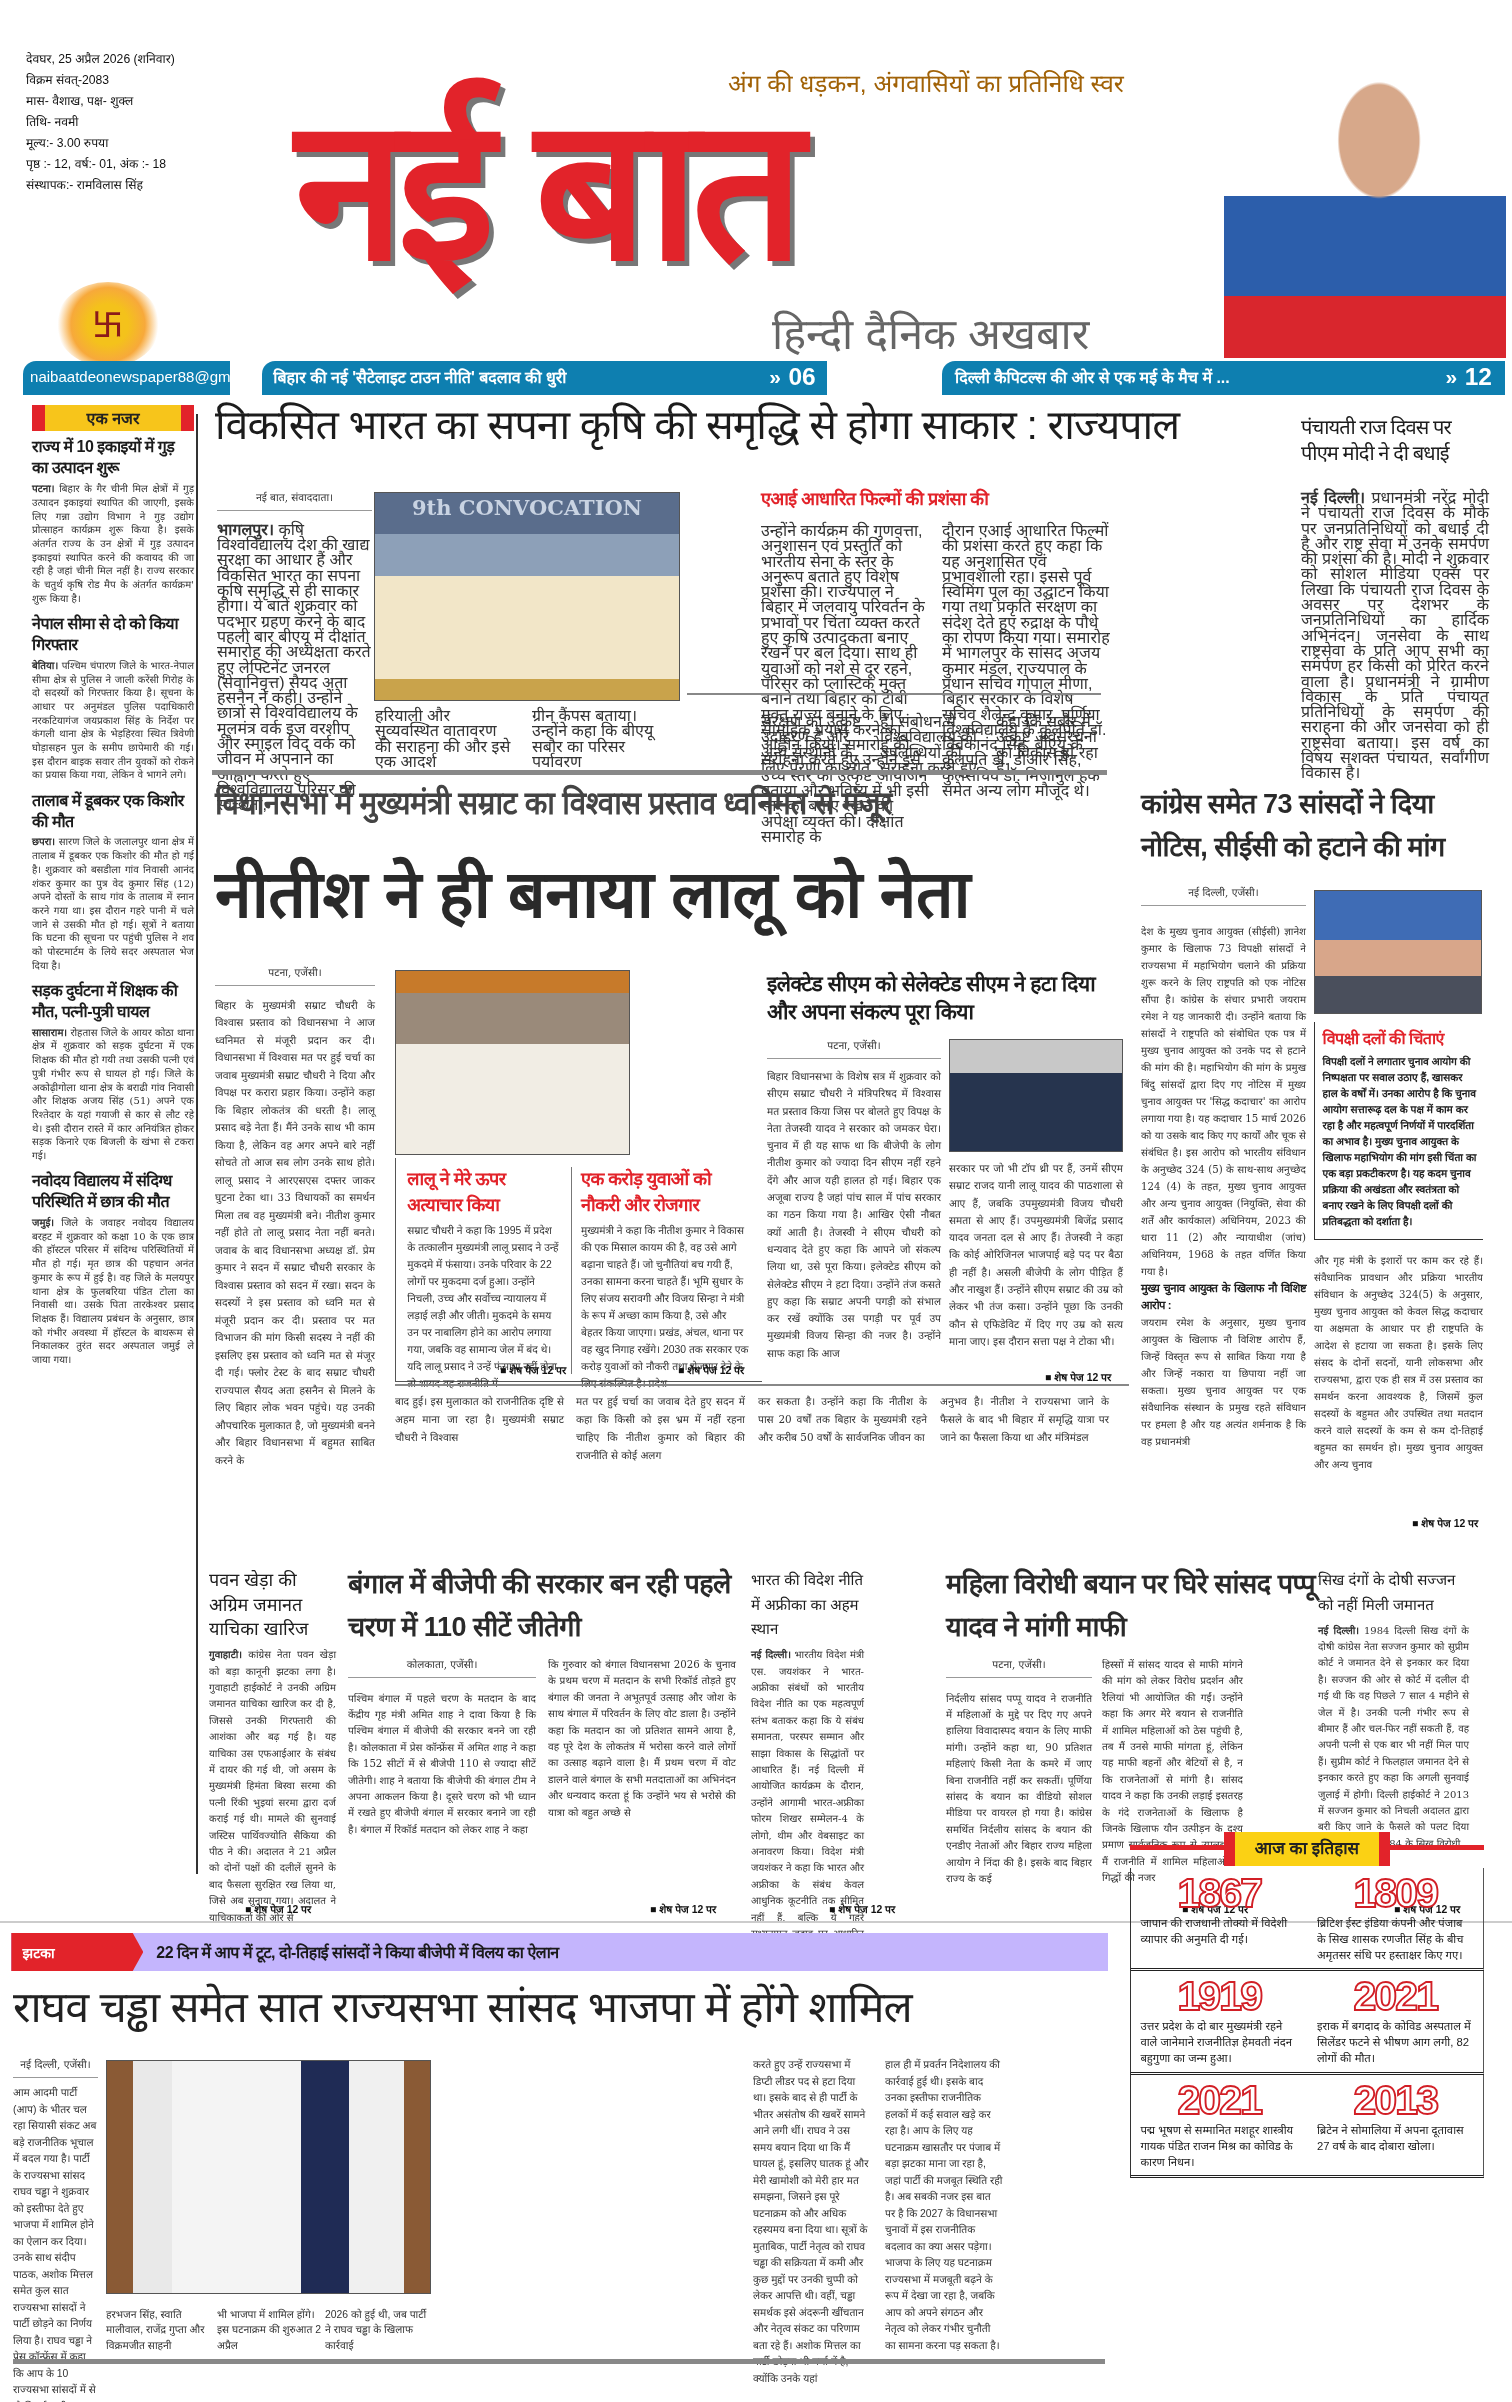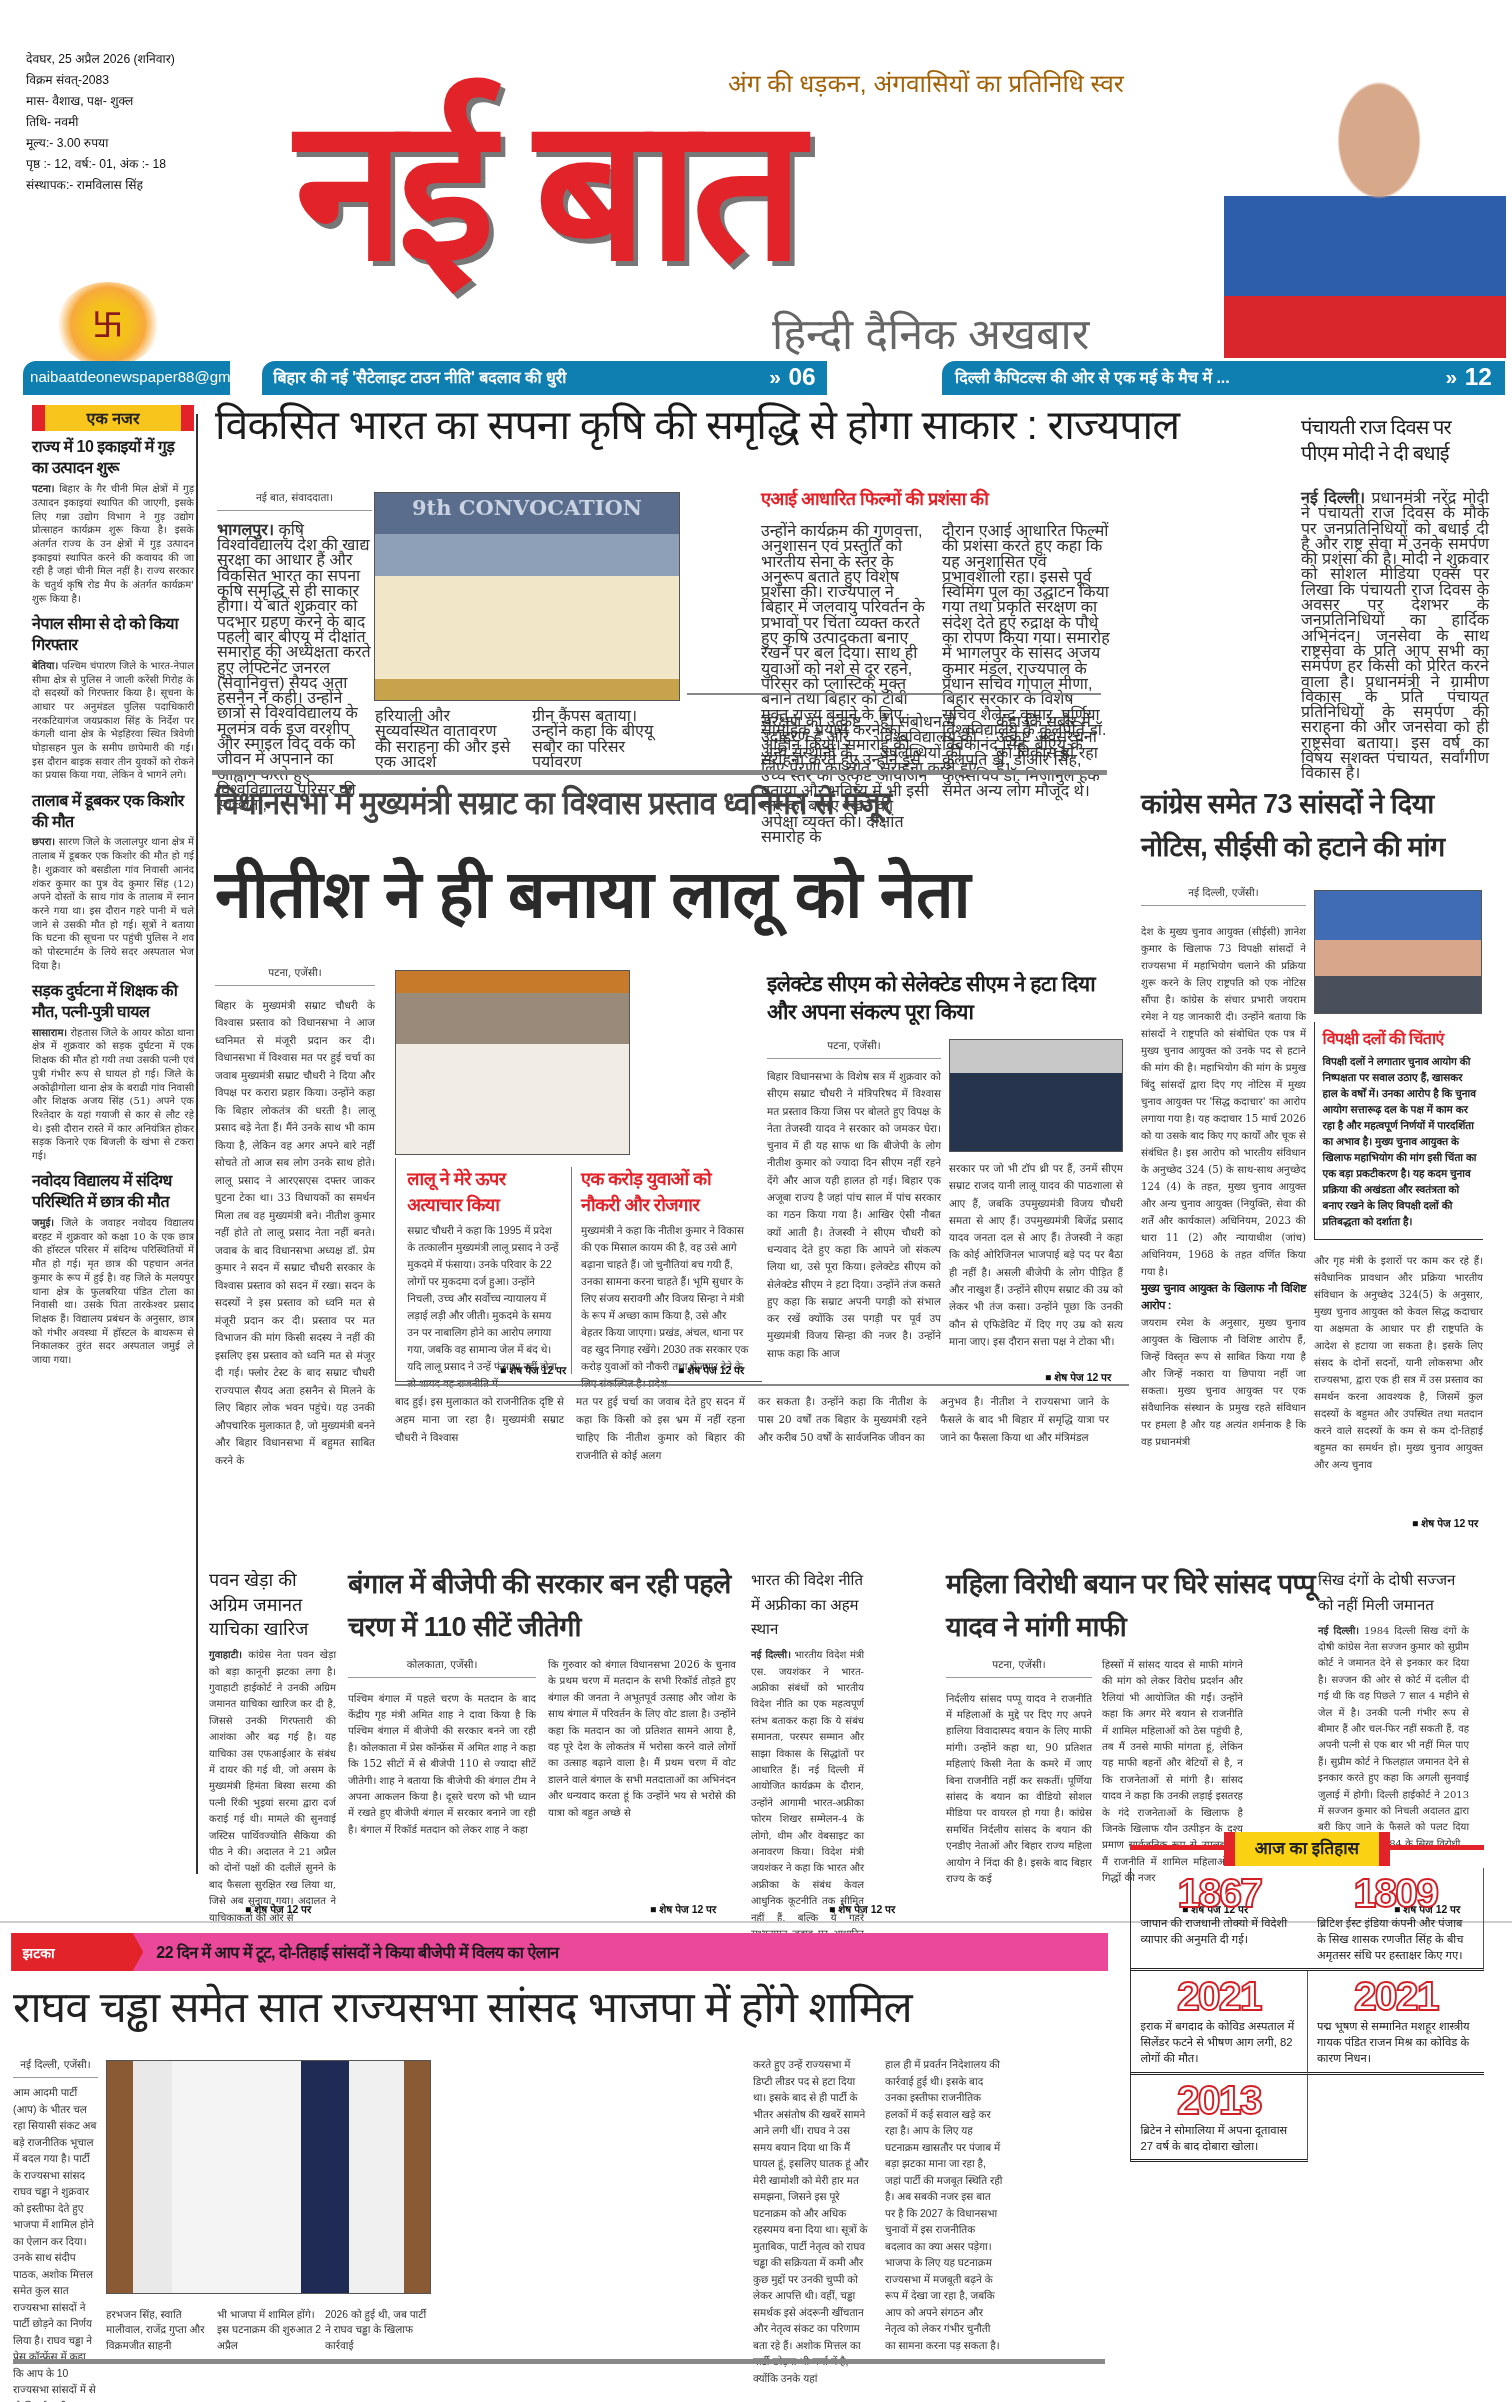--- a/index.html
+++ b/index.html
@@ -179,21 +179,21 @@
 <div class="abs body-text" style="left:1102px;top:1657px;width:141px;font-size:10.2px;line-height:16.4px">हिस्सों में सांसद यादव से माफी मांगने की मांग को लेकर विरोध प्रदर्शन और रैलियां भी आयोजित की गईं। उन्होंने कहा कि अगर मेरे बयान से राजनीति में शामिल महिलाओं को ठेस पहुंची है, तब मैं उनसे माफी मांगता हूं, लेकिन यह माफी बहनों और बेटियों से है, न कि राजनेताओं से मांगी है। सांसद यादव ने कहा कि उनकी लड़ाई इसतरह के गंदे राजनेताओं के खिलाफ है जिनके खिलाफ यौन उत्पीड़न के दृश्य प्रमाण सार्वजनिक रूप से उपलब्ध हैं। मैं राजनीति में शामिल महिलाओं पर गिद्धों की नजर</div>
 <div class="abs cont" style="left:1182px;top:1902px">शेष पेज 12 पर</div>
 
 <div class="abs" style="left:1318px;top:1568px;width:151px">
   <div class="hl-thin" style="font-size:15px;line-height:24.5px;letter-spacing:0">सिख दंगों के दोषी सज्जन को नहीं मिली जमानत</div>
   <div class="body-text" style="font-size:10px;line-height:16.4px;margin-top:5.6px"><b>नई दिल्ली।</b> <span>1984 दिल्ली सिख दंगों के दोषी कांग्रेस नेता सज्जन कुमार को सुप्रीम कोर्ट ने जमानत देने से इनकार कर दिया है। सज्जन की ओर से कोर्ट में दलील दी गई थी कि वह पिछले 7 साल 4 महीने से जेल में है। उनकी पत्नी गंभीर रूप से बीमार हैं और चल-फिर नहीं सकती हैं, वह अपनी पत्नी से एक बार भी नहीं मिल पाए हैं। सुप्रीम कोर्ट ने फिलहाल जमानत देने से इनकार करते हुए कहा कि अगली सुनवाई जुलाई में होगी। दिल्ली हाईकोर्ट ने 2013 में सज्जन कुमार को निचली अदालत द्वारा बरी किए जाने के फैसले को पलट दिया था। इससे पहले 1984 के सिख विरोधी</span></div>
 </div>
 <div class="abs cont" style="left:1394px;top:1902px">शेष पेज 12 पर</div>
 <div class="abs rule" style="left:0;top:1921px;width:1512px;height:1.9px;background:#ccc"></div>
 
-<div class="abs" style="left:11.3px;top:1933px;width:1097px;height:38px;background:#ec4899;display:flex;align-items:center">
+<div class="abs" style="left:11.3px;top:1933px;width:1097px;height:38px;background:#c4b5fd;display:flex;align-items:center">
   <div style="background:#e2232a;height:38px;width:132px;display:flex;align-items:center;padding-left:11.3px;clip-path:polygon(0 0,92% 0,100% 50%,92% 100%,0 100%)">
     <span style="color:#fff;font-weight:bold;font-family:'Liberation Sans',sans-serif;font-size:14px">झटका</span>
   </div>
   <div class="hd" style="margin-left:13px;font-size:16px;color:#1a1a1a">22 दिन में आप में टूट, दो-तिहाई सांसदों ने किया बीजेपी में विलय का ऐलान</div>
 </div>
 <div class="abs hl-thin" style="left:13px;top:1977px;width:1097px;font-size:43px;line-height:60px;white-space:nowrap;color:#222">राघव चड्ढा समेत सात राज्यसभा सांसद भाजपा में होंगे शामिल</div>
 <div class="abs" style="left:13px;top:2057px;width:85px">
   <div class="dateline">नई दिल्ली, एजेंसी।</div>
   <div class="cond" style="margin-top:7.5px;font-size:10.4px;line-height:16.5px">आम आदमी पार्टी (आप) के भीतर चल रहा सियासी संकट अब बड़े राजनीतिक भूचाल में बदल गया है। पार्टी के राज्यसभा सांसद राघव चड्ढा ने शुक्रवार को इस्तीफा देते हुए भाजपा में शामिल होने का ऐलान कर दिया। उनके साथ संदीप पाठक, अशोक मित्तल समेत कुल सात राज्यसभा सांसदों ने पार्टी छोड़ने का निर्णय लिया है। राघव चड्ढा ने प्रेस कॉन्फ्रेंस में कहा कि आप के 10 राज्यसभा सांसदों में से दो-तिहाई यानी सात सांसदों ने संविधान के प्रावधानों के तहत भाजपा में विलय का फैसला किया है। उनके साथ</div>
 </div>
@@ -215,20 +215,24 @@
   </div>
   <div style="display:grid;grid-template-columns:1fr 1fr;border-left:0.9px solid #333;column-gap:0">
     <div class="hist-cell">
       <div class="hist-year">1867</div>
       <div class="hist-text">जापान की राजधानी तोक्यो में विदेशी व्यापार की अनुमति दी गई।</div>
     </div>
     <div class="hist-cell" style="border-right:1.9px solid #555">
       <div class="hist-year">1809</div>
       <div class="hist-text">ब्रिटिश ईस्ट इंडिया कंपनी और पंजाब के सिख शासक रणजीत सिंह के बीच अमृतसर संधि पर हस्ताक्षर किए गए।</div>
     </div>
+    <div class="hist-cell">
+      <div class="hist-year">1919</div>
+      <div class="hist-text">उत्तर प्रदेश के दो बार मुख्यमंत्री रहने वाले जानेमाने राजनीतिज्ञ हेमवती नंदन बहुगुणा का जन्म हुआ।</div>
+    </div>
     <div class="hist-cell" style="border-right:1.9px solid #555">
       <div class="hist-year">2021</div>
       <div class="hist-text">इराक में बगदाद के कोविड अस्पताल में सिलेंडर फटने से भीषण आग लगी, 82 लोगों की मौत।</div>
     </div>
     <div class="hist-cell">
       <div class="hist-year">2021</div>
       <div class="hist-text">पद्म भूषण से सम्मानित मशहूर शास्त्रीय गायक पंडित राजन मिश्र का कोविड के कारण निधन।</div>
     </div>
     <div class="hist-cell" style="border-right:1.9px solid #555">
       <div class="hist-year">2013</div>

